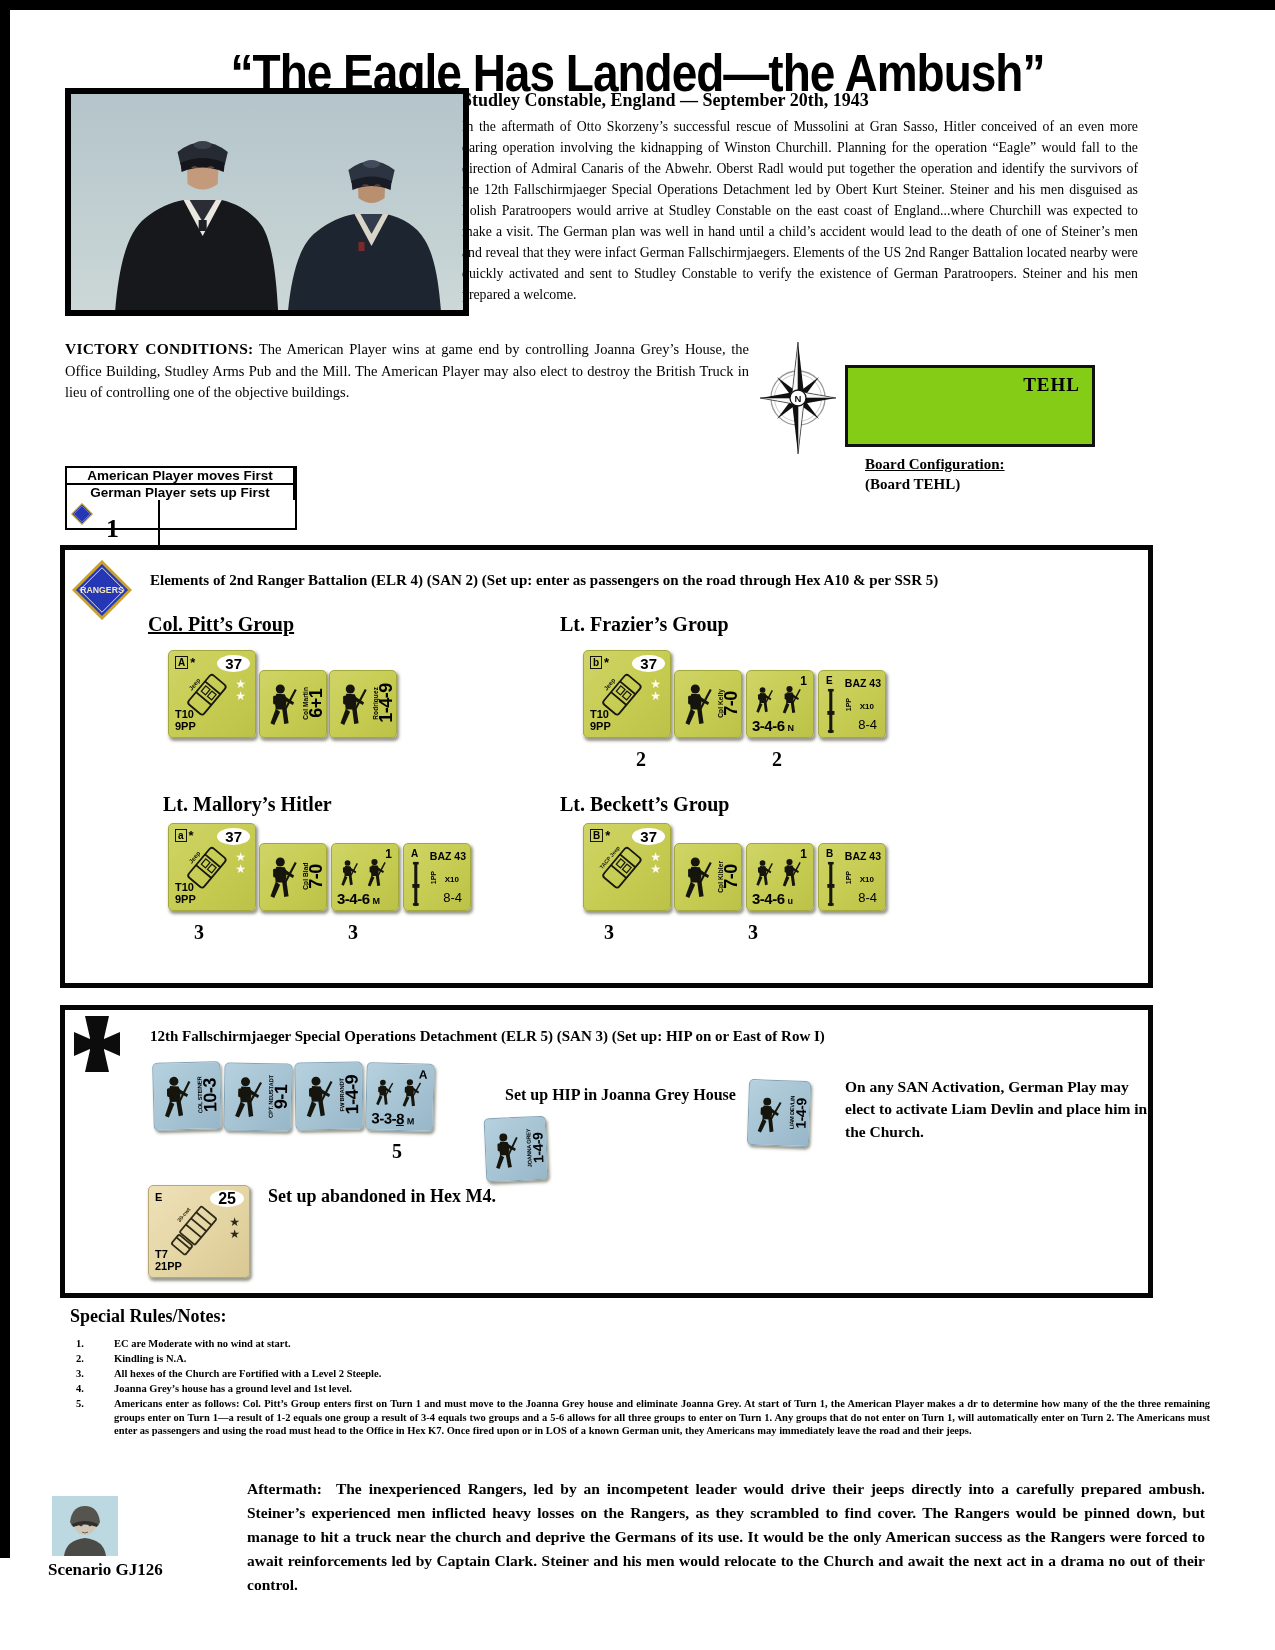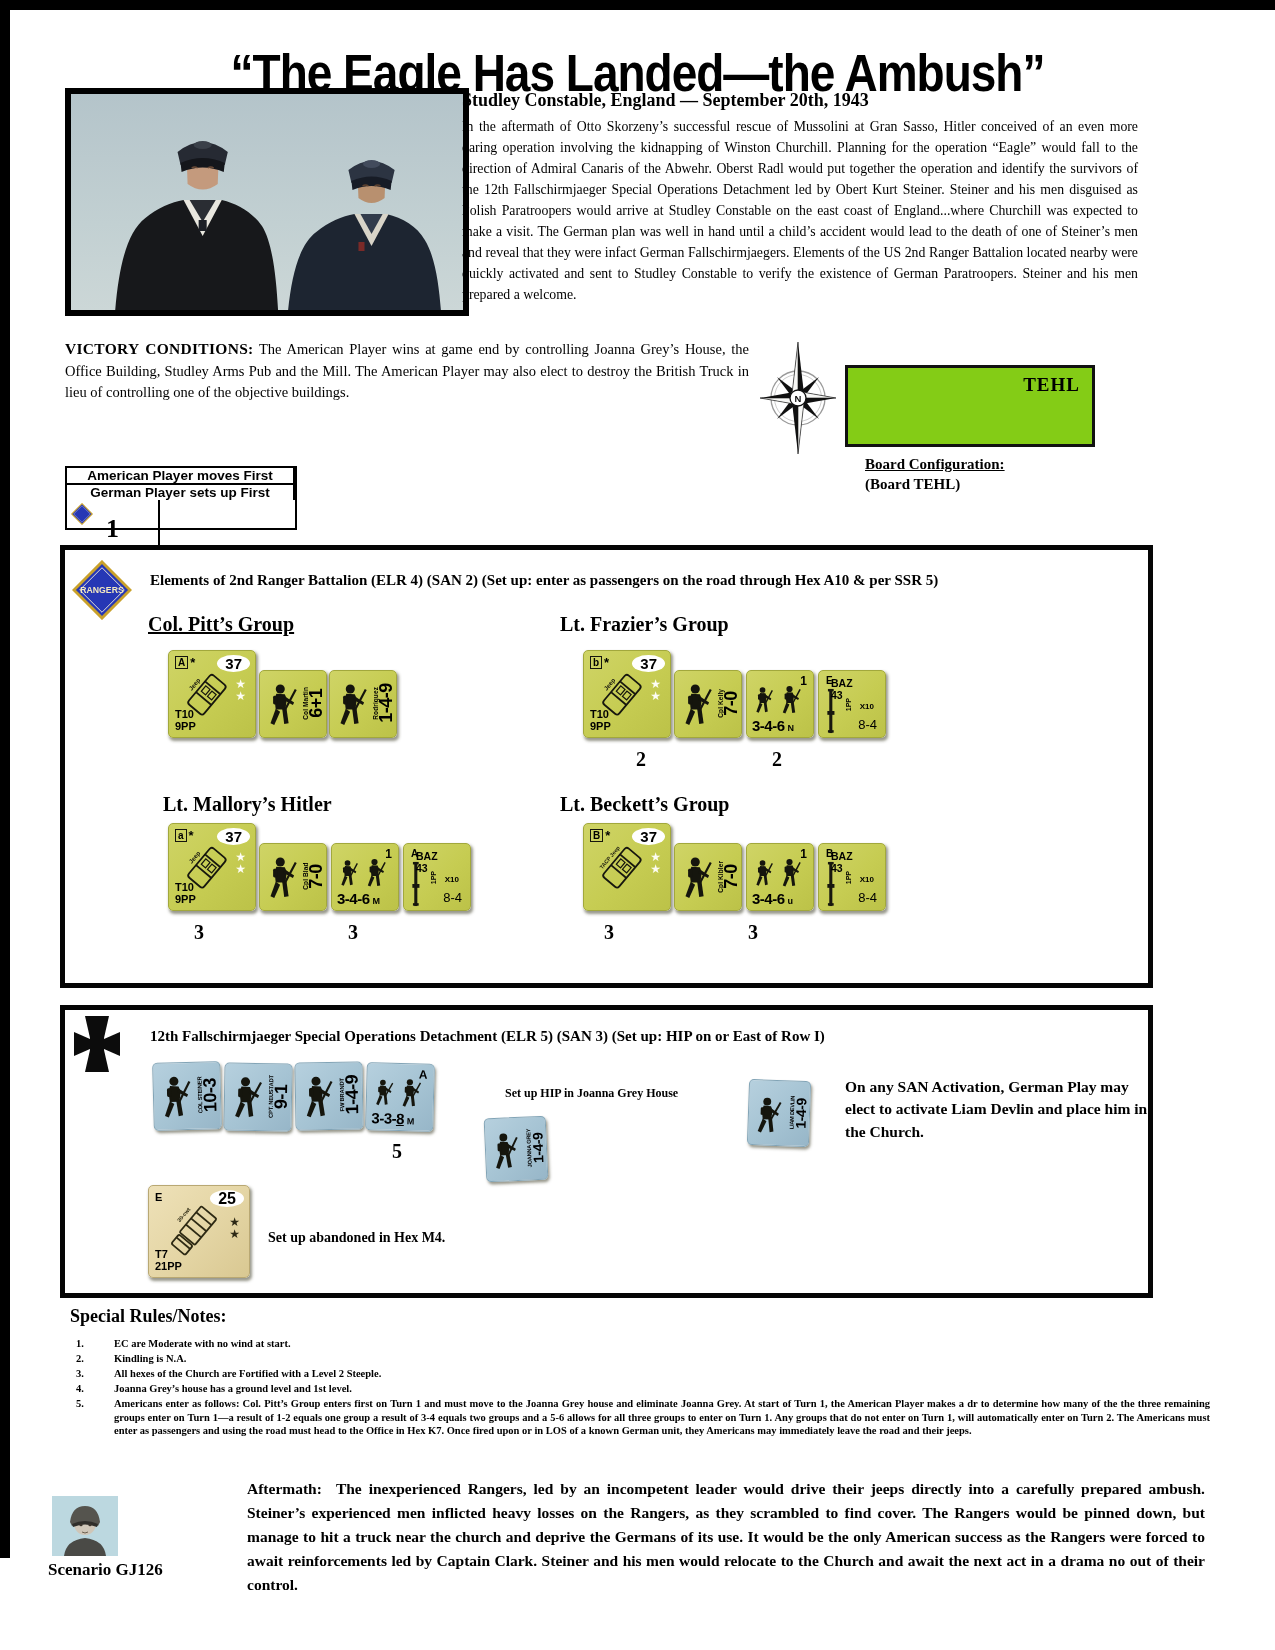--- a/index.html
+++ b/index.html
@@ -84,21 +84,21 @@
   .sm .vval{font-size:14px;right:0;}
 
   .sq-corner{position:absolute;top:3px;right:6px;font-weight:bold;font-size:12px;}
   .sq-val{position:absolute;bottom:3px;left:5px;font-weight:bold;font-size:15px;letter-spacing:-.5px;}
   .sq-val .sfx{font-size:9px;margin-left:3px;letter-spacing:0;}
   .sq-val .ul{text-decoration:underline;}
   .squad-art{position:absolute;left:4px;top:13px;}
 
   .baz-letter{position:absolute;top:4px;left:7px;font-weight:bold;font-size:10px;}
   .baz-art{position:absolute;left:7px;top:17px;}
-  .baz-title{position:absolute;top:6px;right:18px;font-weight:bold;font-size:10.5px;padding-left:12px;}
+  .baz-title{position:absolute;top:6px;right:4px;font-weight:bold;font-size:10.5px;padding-left:12px;}
   .baz-pp{position:absolute;top:27px;left:26px;writing-mode:vertical-rl;transform:rotate(180deg);font-weight:bold;font-size:7px;}
   .baz-mult{position:absolute;top:31px;right:11px;font-weight:bold;font-size:8px;}
   .baz-range{position:absolute;bottom:5px;right:8px;font-weight:normal;font-size:13px;}
 
   .cnum{position:absolute;font-weight:bold;font-size:20px;font-family:"Liberation Serif",serif;}
 
   .note-b{position:absolute;font-weight:bold;}
 
   
   .rules-h{position:absolute;left:70px;top:1306px;font-weight:bold;font-size:18px;}
@@ -505,21 +505,21 @@
   <div class="counter c-de" style="left:366px;top:1063px;width:68px;height:68px;transform:rotate(1.5deg);">
     <span class="sq-corner">A</span>
     <svg class="squad-art" width="52" height="38" viewBox="0 0 52 36">
       <use href="#sol" x="0" y="1" width="24" height="32"></use>
         <use href="#sol" x="26" y="0" width="26" height="34"></use>
     </svg>
     <span class="sq-val"><span>3-3-</span><span class="ul">8</span><span class="sfx">M</span></span>
   </div>
   <span class="cnum" style="left:392px;top:1140px;">5</span>
 
-  <div class="note-b" style="left:505px;top:1086px;font-size:12px;position:absolute;text-align:right;">Set up HIP in Joanna Grey House</div>
+  <div class="note-b" style="left:505px;top:1086px;font-size:16px;position:absolute;text-align:right;">Set up HIP in Joanna Grey House</div>
   <div class="counter c-de sm" style="left:485px;top:1117px;width:62px;height:64px;transform:rotate(-2.5deg);">
     <svg class="sol" width="33" height="47" viewBox="0 0 26 34">
         <use href="#sol"></use>
       </svg>
     <span class="vcol vname">JOANNA GREY</span>
     <span class="vcol vval">1-4-9</span>
   </div>
 
   <div class="counter c-de sm" style="left:748px;top:1080px;width:62px;height:66px;transform:rotate(2deg);">
     <svg class="sol" width="33" height="47" viewBox="0 0 26 34">
@@ -548,21 +548,21 @@
         <rect x="23" y="40" width="18" height="12" rx="2"></rect>
         <line x1="23" y1="44" x2="41" y2="44"></line>
         <text x="16" y="22" transform="rotate(-90 16 22)" text-anchor="middle" font-size="5.5" font-weight="bold" fill="#2e2a14" stroke="none">30-cwt</text>
       </g>
     </svg>
     <span class="tpp">
         <span style="display:block">T7</span>
         <span style="display:block">21PP</span>
       </span>
   </div>
-  <div class="note-b" style="left:268px;top:1230px;font-size:14px;position:absolute;">Set up abandoned in Hex M4.</div>
+  <div class="note-b" style="left:268px;top:1186px;font-size:18px;position:absolute;">Set up abandoned in Hex M4.</div>
 
   <div class="rules-h">Special Rules/Notes:</div>
   <div class="rules-list">
     <div class="rule">
         <span class="rn">1.</span>
         <span class="rt">EC are Moderate with no wind at start.</span>
       </div>
     <div class="rule">
         <span class="rn">2.</span>
         <span class="rt">Kindling is N.A.</span>

